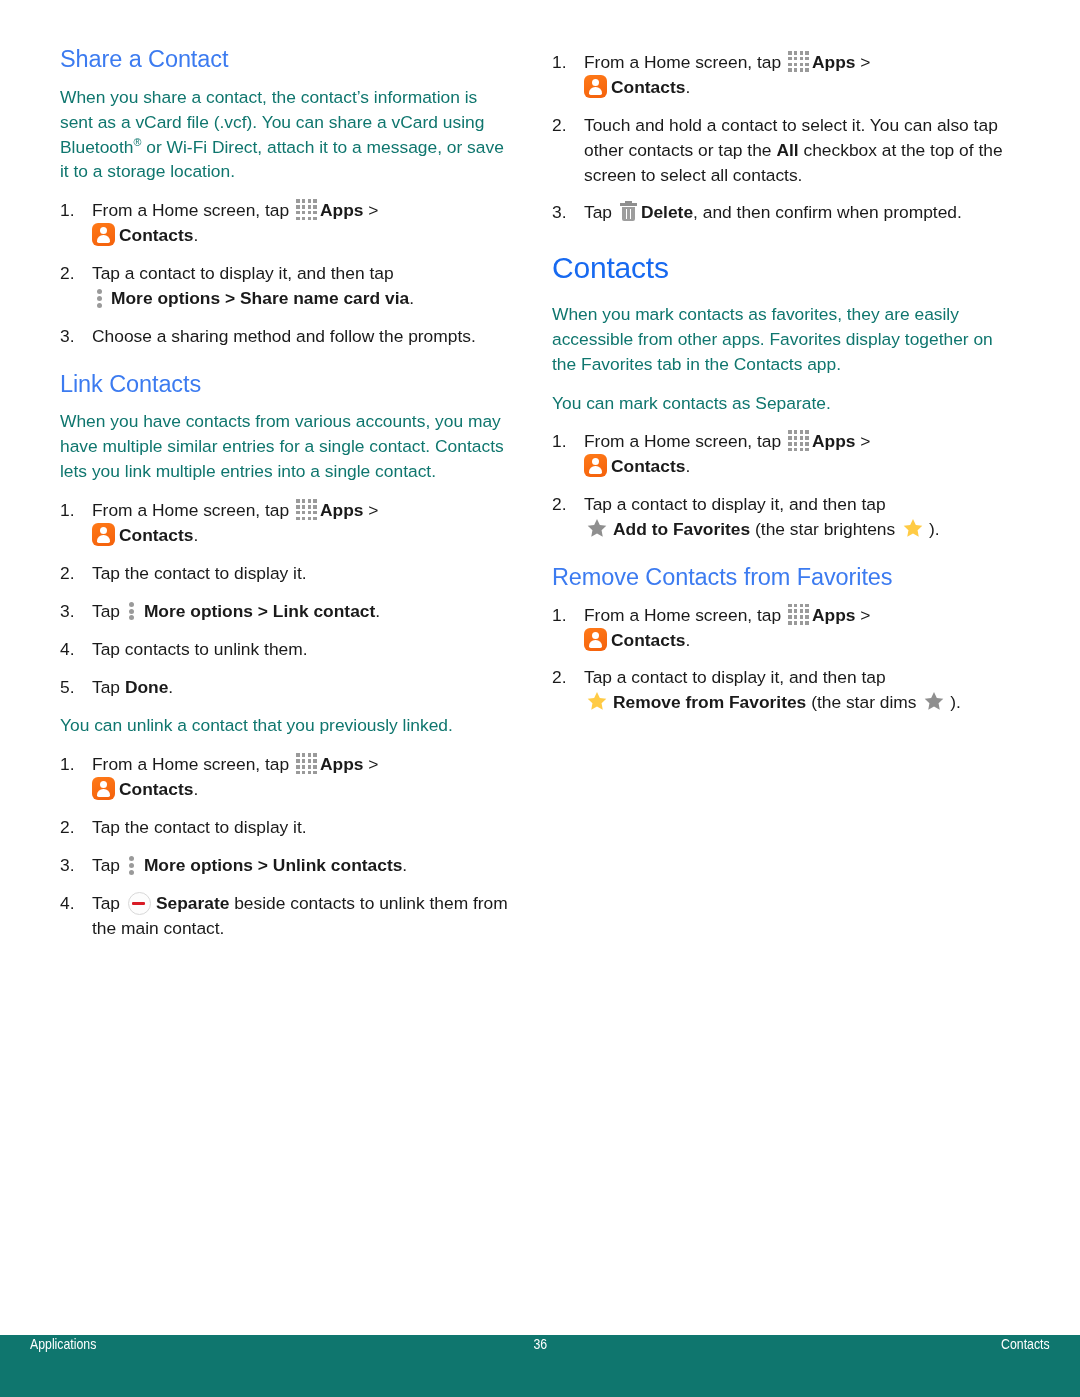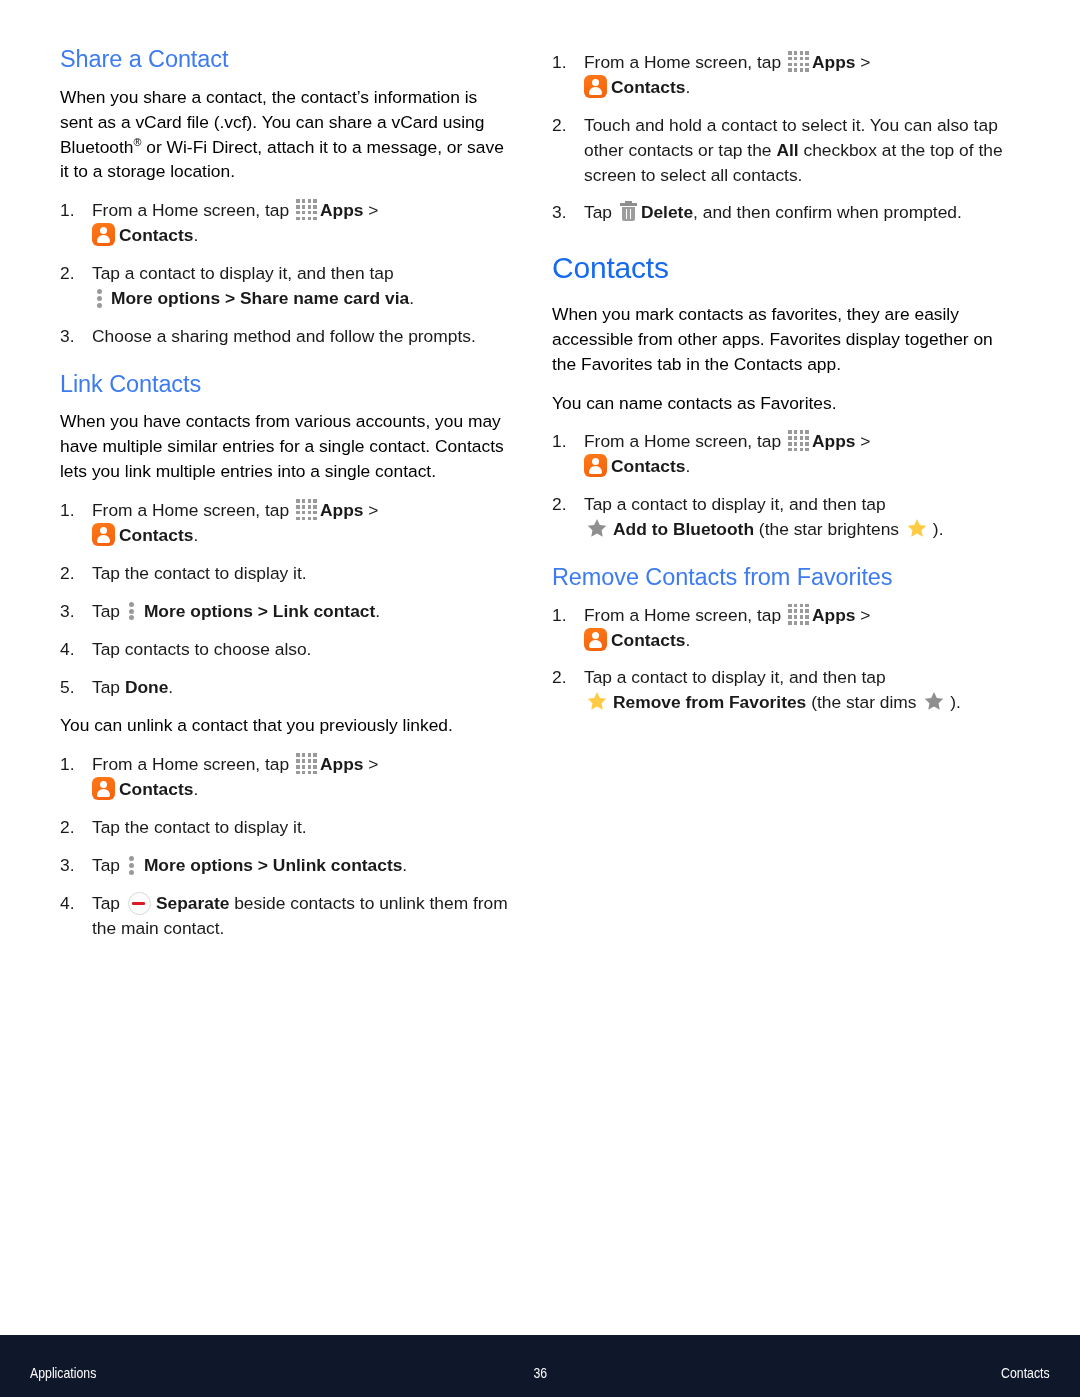--- a/index.html
+++ b/index.html
@@ -56,21 +56,21 @@
     line-height: 1.18;
     letter-spacing: -0.1px;
   }
   .col > h2.sub-title:first-child,
   .col > h1.sec-title:first-child { margin-top: 0; }
 
   p.body {
     font-size: 17.4px;
     line-height: 1.43;
     margin: 0 0 14px 0;
-    color: #000000;
+    color: #0f766e;
   }
 
   
   ol.steps {
     list-style: none;
     margin: 4px 0 14px 0;
     padding: 0;
   }
   ol.steps > li {
     position: relative;
@@ -224,25 +224,25 @@
     background: #D81B25;
   }
 
   
   .footer {
     position: absolute;
     left: 0;
     bottom: 0;
     width: 1080px;
     height: 62px;
-    background: #0f172a;
+    background: #0f766e;
     display: flex;
-    align-items: flex-end;
+    align-items: flex-start;
     box-sizing: border-box;
-    padding: 16px 30px;
+    padding: 0 30px;
   }
   .footer .f-left,
   .footer .f-right,
   .footer .f-center {
     color: #ffffff;
     font-size: 15px;
     font-family: "Liberation Sans Narrow", "Liberation Sans", sans-serif;
     transform: scaleX(0.82);
   }
   .footer .f-left  { flex: 1 1 0; text-align: left;  transform-origin: left center; }
@@ -282,21 +282,21 @@
         <li>
           <span class="num">1.</span><span>From a Home screen, tap </span><span class="ico apps-icon"><i style="left:0;top:0"></i><i style="left:5.8px;top:0"></i><i style="left:11.6px;top:0"></i><i style="left:17.4px;top:0"></i><i style="left:0;top:5.8px"></i><i style="left:5.8px;top:5.8px"></i><i style="left:11.6px;top:5.8px"></i><i style="left:17.4px;top:5.8px"></i><i style="left:0;top:11.6px"></i><i style="left:5.8px;top:11.6px"></i><i style="left:11.6px;top:11.6px"></i><i style="left:17.4px;top:11.6px"></i><i style="left:0;top:17.4px"></i><i style="left:5.8px;top:17.4px"></i><i style="left:11.6px;top:17.4px"></i><i style="left:17.4px;top:17.4px"></i></span><b>Apps</b><span> &gt; </span><br><span class="ico contacts-icon"><span class="head"></span><span class="body"></span></span><b>Contacts</b><span>.</span>
         </li>
         <li>
           <span class="num">2.</span><span>Tap the contact to display it.</span>
         </li>
         <li>
           <span class="num">3.</span><span>Tap </span><span class="ico more-icon"><i></i><i></i><i></i></span><b>More options &gt; Link contact</b><span>.</span>
         </li>
         <li>
-          <span class="num">4.</span><span>Tap contacts to choose also.</span>
+          <span class="num">4.</span><span>Tap contacts to unlink them.</span>
         </li>
         <li>
           <span class="num">5.</span><span>Tap </span><b>Done</b><span>.</span>
         </li>
       </ol>
 
       <p class="body">You can unlink a contact that you previously linked.</p>
 
       <ol class="steps">
         <li>
@@ -326,30 +326,30 @@
           <span class="num">2.</span><span>Touch and hold a contact to select it. You can also tap other contacts or tap the </span><b>All</b><span> checkbox at the top of the screen to select all contacts.</span>
         </li>
         <li>
           <span class="num">3.</span><span>Tap </span><span class="ico trash-icon"><span class="hdl"></span><span class="lid"></span><span class="can"></span></span><b>Delete</b><span>, and then confirm when prompted.</span>
         </li>
       </ol>
 
       <h1 class="sec-title">Contacts</h1>
       <p class="body">When you mark contacts as favorites, they are easily accessible from other apps. Favorites display together on the Favorites tab in the Contacts app.</p>
 
-      <p class="body">You can name contacts as Favorites.</p>
+      <p class="body">You can mark contacts as Separate.</p>
 
       <ol class="steps">
         <li>
           <span class="num">1.</span><span>From a Home screen, tap </span><span class="ico apps-icon"><i style="left:0;top:0"></i><i style="left:5.8px;top:0"></i><i style="left:11.6px;top:0"></i><i style="left:17.4px;top:0"></i><i style="left:0;top:5.8px"></i><i style="left:5.8px;top:5.8px"></i><i style="left:11.6px;top:5.8px"></i><i style="left:17.4px;top:5.8px"></i><i style="left:0;top:11.6px"></i><i style="left:5.8px;top:11.6px"></i><i style="left:11.6px;top:11.6px"></i><i style="left:17.4px;top:11.6px"></i><i style="left:0;top:17.4px"></i><i style="left:5.8px;top:17.4px"></i><i style="left:11.6px;top:17.4px"></i><i style="left:17.4px;top:17.4px"></i></span><b>Apps</b><span> &gt; </span><br><span class="ico contacts-icon"><span class="head"></span><span class="body"></span></span><b>Contacts</b><span>.</span>
         </li>
         <li>
           <span class="num">2.</span><span>Tap a contact to display it, and then tap </span><br><span class="ico star-icon"><svg width="22" height="21" viewBox="0 0 24 23">
                 <path d="M12 1.2l3.1 6.5 7.1 .9 -5.2 4.9 1.3 7 -6.3-3.5 -6.3 3.5 1.3-7 -5.2-4.9 7.1-.9z" fill="#8F8F8F"></path>
-              </svg></span><b>Add to Bluetooth</b><span> (the star brightens </span><span class="ico star-icon"><svg width="22" height="21" viewBox="0 0 24 23">
+              </svg></span><b>Add to Favorites</b><span> (the star brightens </span><span class="ico star-icon"><svg width="22" height="21" viewBox="0 0 24 23">
                 <path d="M12 1.2l3.1 6.5 7.1 .9 -5.2 4.9 1.3 7 -6.3-3.5 -6.3 3.5 1.3-7 -5.2-4.9 7.1-.9z" fill="#FFCB45"></path>
               </svg></span><span>).</span>
         </li>
       </ol>
 
       <h2 class="sub-title">Remove Contacts from Favorites</h2>
 
       <ol class="steps">
         <li>
           <span class="num">1.</span><span>From a Home screen, tap </span><span class="ico apps-icon"><i style="left:0;top:0"></i><i style="left:5.8px;top:0"></i><i style="left:11.6px;top:0"></i><i style="left:17.4px;top:0"></i><i style="left:0;top:5.8px"></i><i style="left:5.8px;top:5.8px"></i><i style="left:11.6px;top:5.8px"></i><i style="left:17.4px;top:5.8px"></i><i style="left:0;top:11.6px"></i><i style="left:5.8px;top:11.6px"></i><i style="left:11.6px;top:11.6px"></i><i style="left:17.4px;top:11.6px"></i><i style="left:0;top:17.4px"></i><i style="left:5.8px;top:17.4px"></i><i style="left:11.6px;top:17.4px"></i><i style="left:17.4px;top:17.4px"></i></span><b>Apps</b><span> &gt; </span><br><span class="ico contacts-icon"><span class="head"></span><span class="body"></span></span><b>Contacts</b><span>.</span>

